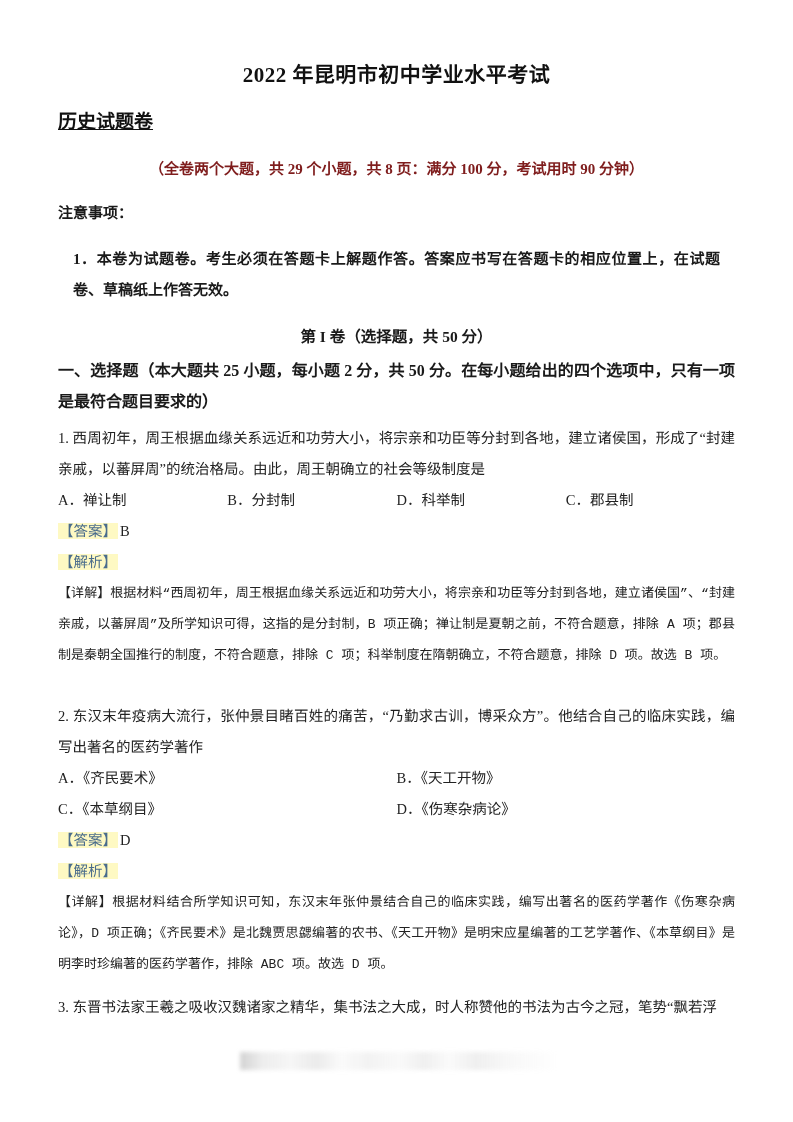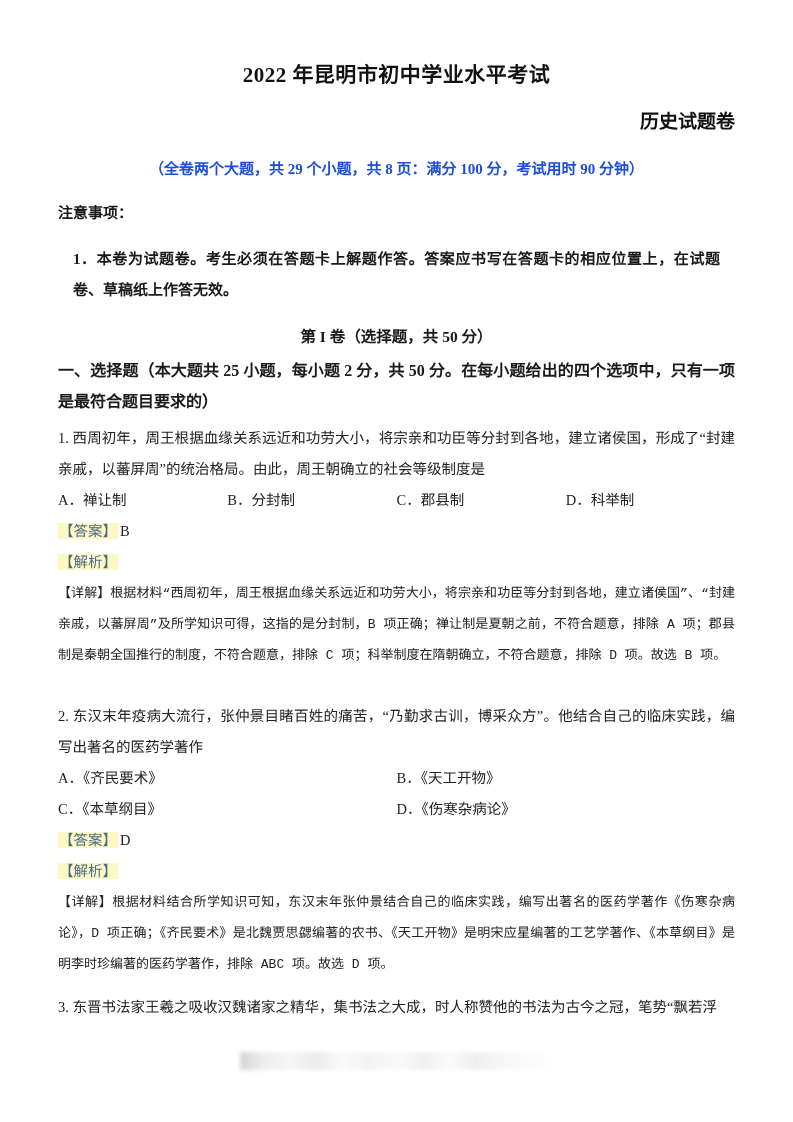--- a/index.html
+++ b/index.html
@@ -38,34 +38,35 @@
   .doc-title {
     text-align: center;
     font-weight: bold;
     font-size: 21px;
     letter-spacing: 0.5px;
     line-height: 30px;
     margin: 0 0 18px 0;
     color: #111;
   }
   .doc-subtitle {
-    text-align: right;
+    text-align: left;
     font-weight: bold;
     font-size: 19px;
     line-height: 28px;
     margin: 0 0 20px 0;
     color: #111;
+    text-decoration: underline;
   }
   .doc-meta {
     text-align: center;
     font-weight: bold;
     font-size: 15px;
     line-height: 26px;
     margin: 0 0 16px 0;
-    color: #1d4ed8;
+    color: #7f1d1d;
   }
 
   
   .notice-head {
     font-weight: bold;
     font-size: 15px;
     line-height: 31px;
     margin: 0;
   }
   .notice-item {
@@ -186,22 +187,22 @@
     <p class="notice-item">1．本卷为试题卷。考生必须在答题卡上解题作答。答案应书写在答题卡的相应位置上，在试题卷、草稿纸上作答无效。</p>
 
     <p class="vol-title">第 I 卷（选择题，共 50 分）</p>
     <p class="sec-title">一、选择题（本大题共 25 小题，每小题 2 分，共 50 分。在每小题给出的四个选项中，只有一项是最符合题目要求的）</p>
 
     <div class="question">
       <p class="q-stem">1. 西周初年，周王根据血缘关系远近和功劳大小，将宗亲和功臣等分封到各地，建立诸侯国，形成了“封建亲戚，以蕃屏周”的统治格局。由此，周王朝确立的社会等级制度是</p>
       <div class="opts opts-4">
         <div class="opt">A．禅让制</div>
         <div class="opt">B．分封制</div>
+        <div class="opt">D．科举制</div>
         <div class="opt">C．郡县制</div>
-        <div class="opt">D．科举制</div>
       </div>
       <p class="tagline"><span class="tag">【答案】</span><span class="tag-val">B</span></p>
       <p class="tagline"><span class="tag">【解析】</span></p>
       <p class="detail"><span class="tag-inline">【详解】</span><span>根据材料“西周初年，周王根据血缘关系远近和功劳大小，将宗亲和功臣等分封到各地，建立诸侯国”、“封建亲戚，以蕃屏周”及所学知识可得，这指的是分封制，B 项正确；禅让制是夏朝之前，不符合题意，排除 A 项；郡县制是秦朝全国推行的制度，不符合题意，排除 C 项；科举制度在隋朝确立，不符合题意，排除 D 项。故选 B 项。</span></p>
     </div>
 
     <div class="q-gap"></div>
 
     <div class="question">
       <p class="q-stem">2. 东汉末年疫病大流行，张仲景目睹百姓的痛苦，“乃勤求古训，博采众方”。他结合自己的临床实践，编写出著名的医药学著作</p>

